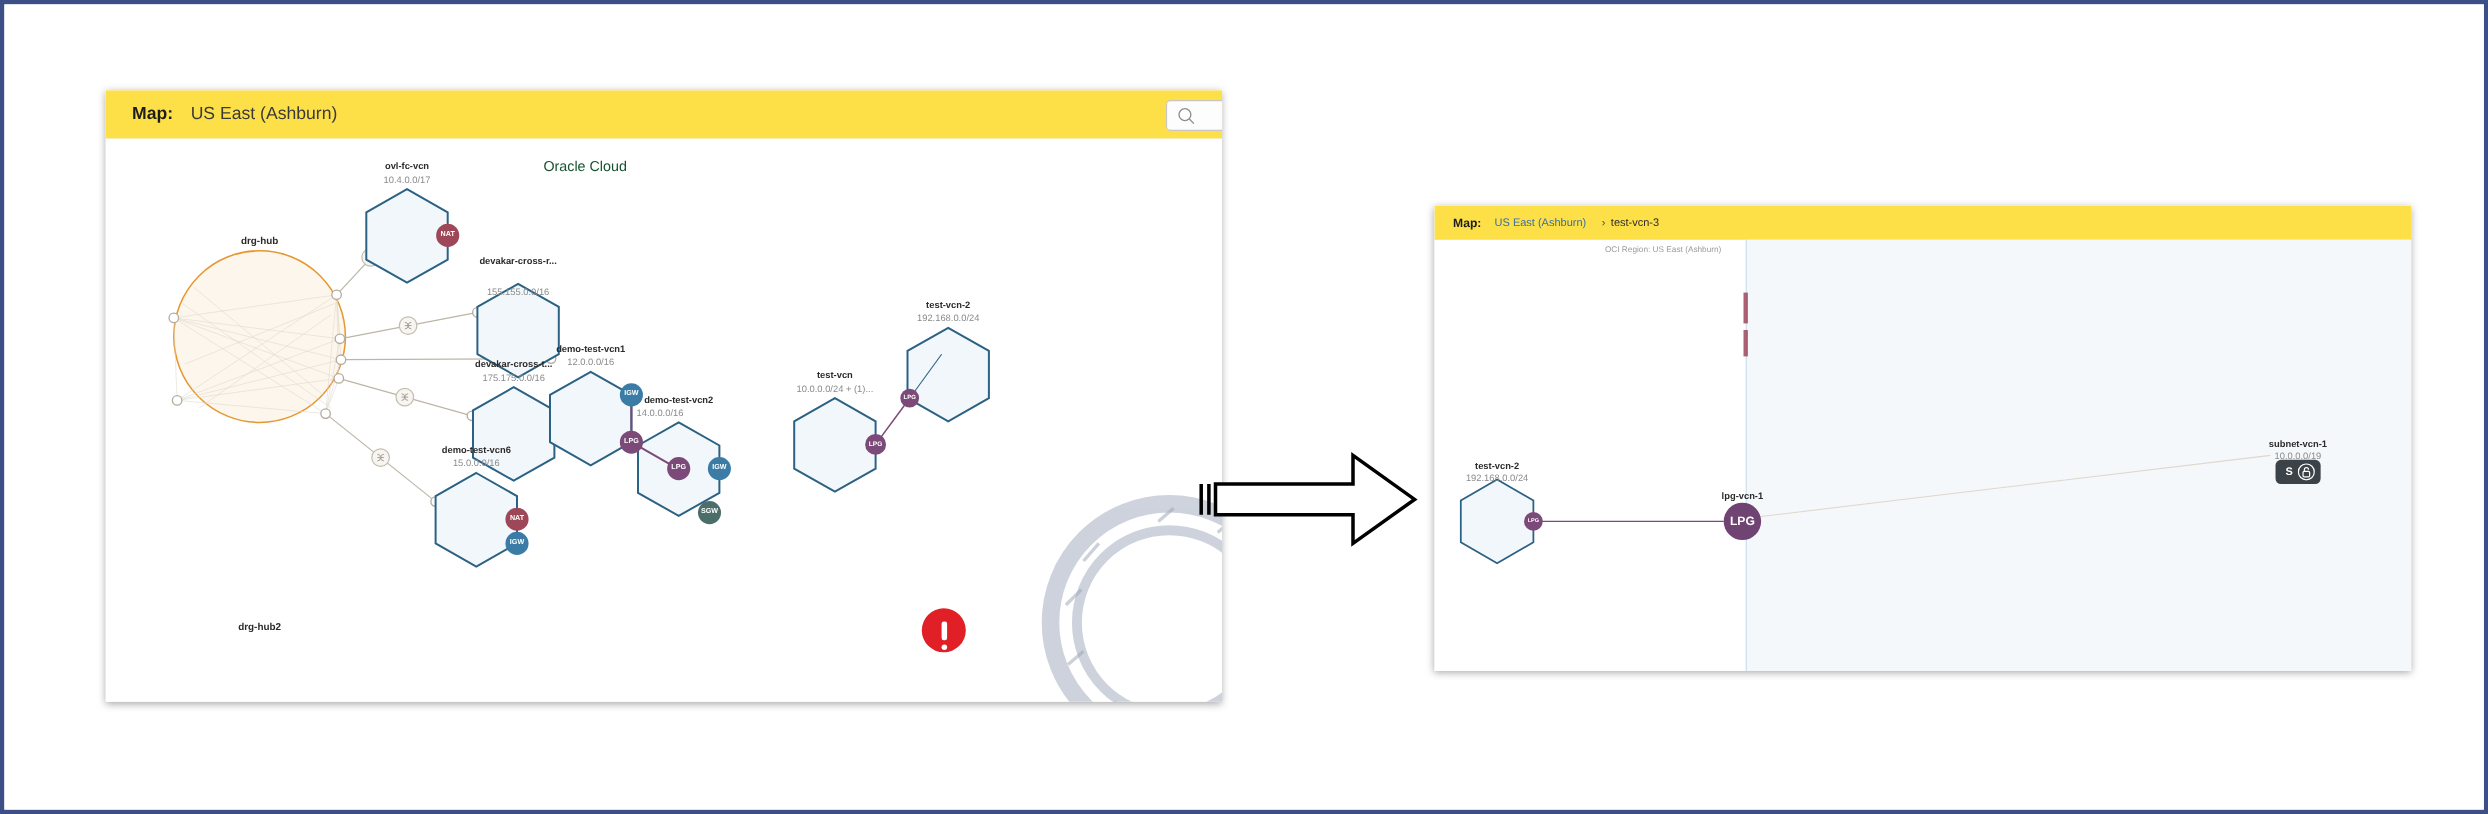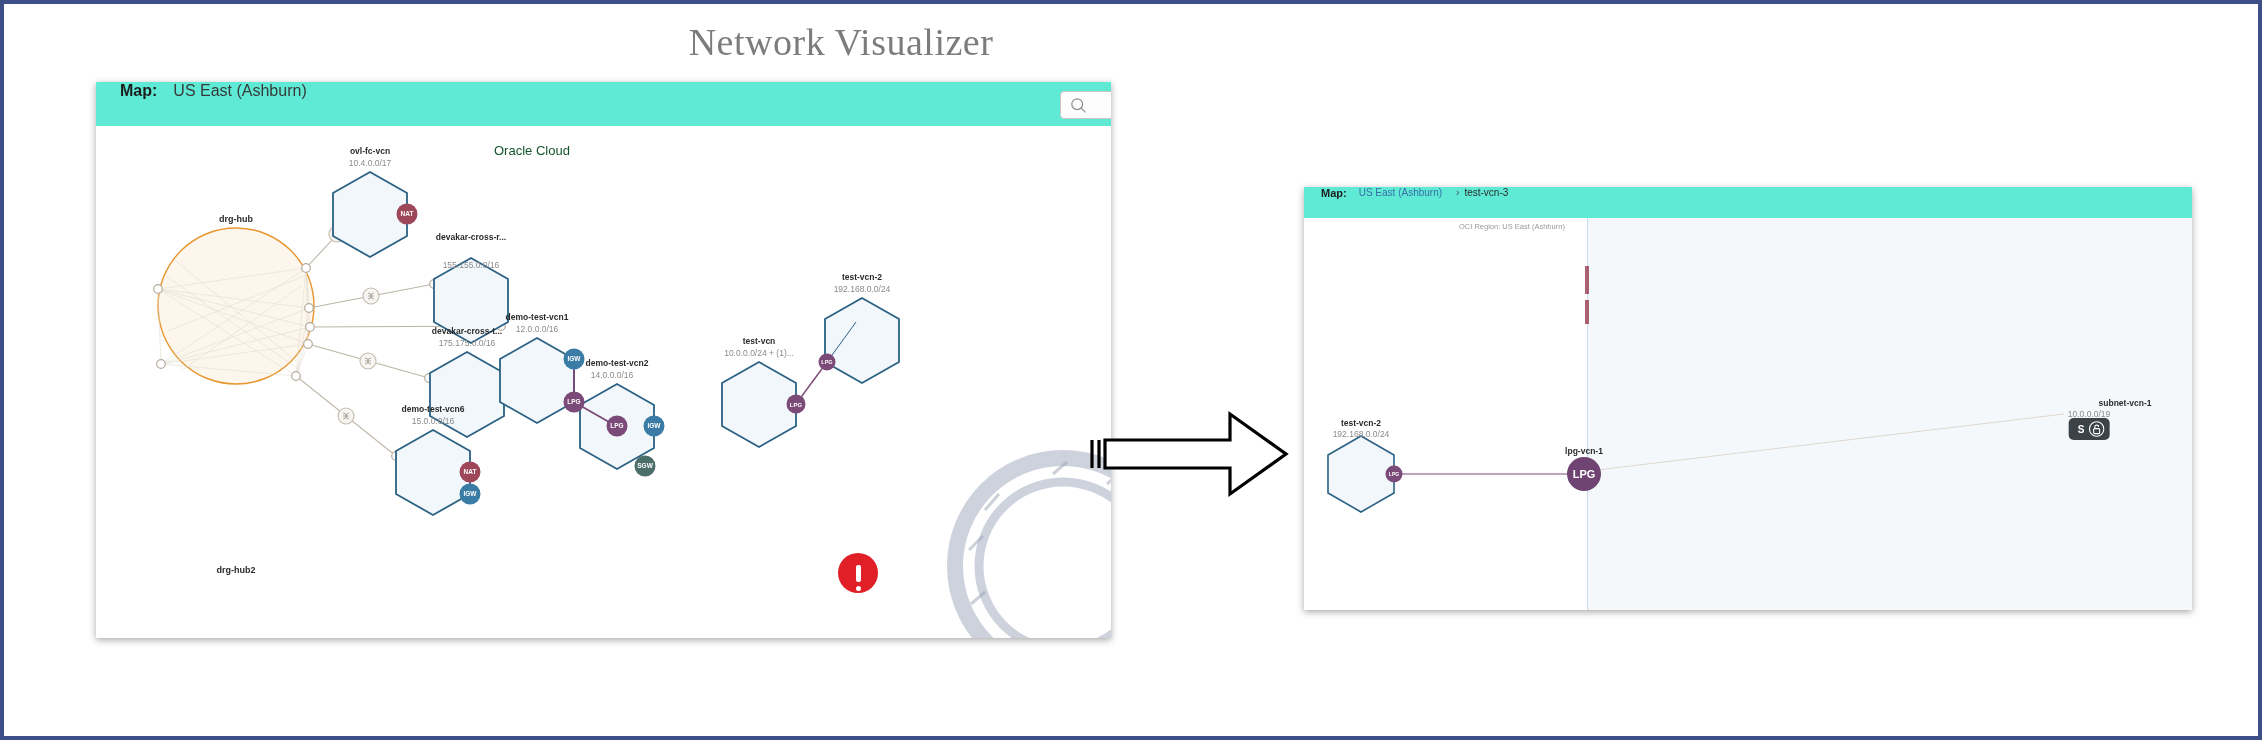--- a/index.html
+++ b/index.html
@@ -32,23 +32,23 @@
   .panel{
     position:absolute;
     background:#ffffff;
     box-shadow:0 2px 7px rgba(0,0,0,.35);
     overflow:hidden;
   }
   #panel-left{left:92px;top:78px;width:1015px;height:556px;}
   #panel-right{left:1300px;top:183px;width:888px;height:423px;}
   .panel-head{
     position:absolute;left:0;top:0;right:0;
-    background:#5eead4;
+    background:#fde047;
     border-bottom:1px solid #e2e0dd;
-    display:flex;align-items:flex-start;
+    display:flex;align-items:center;
   }
   #panel-left .panel-head{height:44px;padding-left:24px;}
   #panel-right .panel-head{height:31px;padding-left:17px;}
   .map-label{font-weight:bold;color:#1d1d1d;}
   #panel-left .map-label{font-size:16px;}
   #panel-right .map-label{font-size:11px;}
   .map-value{color:#3a3a3a;}
   #panel-left .map-value{font-size:16px;margin-left:16px;}
   #panel-right .map-value-link{font-size:10px;margin-left:12px;color:#3a6ea8;}
   #panel-right .crumb-sep{font-size:10px;margin-left:14px;color:#4a4a4a;}
@@ -127,23 +127,20 @@
     transform:translate(-50%,-50%);
   }
   .subnet-pill .s-letter{color:#fff;font-size:10px;font-weight:bold;}
 </style>
 </head>
 <body>
 
 <div id="page">
  <div id="page-inner">
 
-  <div id="title">
-    <span class="t">Network Visualizer</span>
-  </div>
 
   <div class="panel" id="panel-left">
     <div class="panel-head">
       <span class="map-label">Map:</span>
       <span class="map-value">US East (Ashburn)</span>
       <div class="search-box">
         <svg width="17" height="17" viewBox="0 0 17 17">
           <circle cx="7.2" cy="7.2" r="5.4" fill="none" stroke="#8d8d8d" stroke-width="1.2"></circle>
           <line x1="11.2" y1="11.2" x2="15.4" y2="15.4" stroke="#8d8d8d" stroke-width="1.2"></line>
         </svg>
@@ -256,21 +253,21 @@
       <span class="nd-name" style="left:375px;top:106px;">devakar-cross-r...</span>
       <span class="nd-cidr" style="left:375px;top:134px;">155.155.0.0/16</span>
 
       <span class="nd-name" style="left:371px;top:200px;">devakar-cross-t...</span>
       <span class="nd-cidr" style="left:371px;top:212px;">175.175.0.0/16</span>
 
       <span class="nd-name" style="left:441px;top:186px;">demo-test-vcn1</span>
       <span class="nd-cidr" style="left:441px;top:198px;">12.0.0.0/16</span>
 
       <span class="nd-name" style="left:521px;top:232px;">demo-test-vcn2</span>
-      <span class="nd-cidr" style="left:516px;top:244px;">14.0.0.0/16</span>
+      <span class="nd-cidr" style="left:504px;top:244px;">14.0.0.0/16</span>
 
       <span class="nd-name" style="left:337px;top:278px;">demo-test-vcn6</span>
       <span class="nd-cidr" style="left:337px;top:290px;">15.0.0.0/16</span>
 
       <span class="nd-name" style="left:663px;top:210px;">test-vcn</span>
       <span class="nd-cidr" style="left:663px;top:222px;">10.0.0.0/24 + (1)...</span>
 
       <span class="nd-name" style="left:766px;top:146px;">test-vcn-2</span>
       <span class="nd-cidr" style="left:766px;top:158px;">192.168.0.0/24</span>
 
@@ -355,21 +352,21 @@
         <line x1="293" y1="252" x2="760" y2="196" stroke="#ded8cd" stroke-width="1"></line>
       </svg>
 
       <span class="nd-name" style="left:57px;top:200px;">test-vcn-2</span>
       <span class="nd-cidr" style="left:57px;top:211px;">192.168.0.0/24</span>
       <div class="badge b-lpg" style="left:90px;top:256px;width:17px;height:17px;font-size:5px;">LPG</div>
 
       <span class="nd-name" style="left:280px;top:228px;">lpg-vcn-1</span>
       <div class="badge b-lpg-big" style="left:280px;top:256px;width:34px;height:34px;font-size:11px;">LPG</div>
 
-      <span class="nd-name" style="left:821px;top:180px;">subnet-vcn-1</span>
+      <span class="nd-name" style="left:785px;top:180px;">subnet-vcn-1</span>
       <span class="nd-cidr" style="left:785px;top:191px;">10.0.0.0/19</span>
       <div class="subnet-pill" style="left:785px;top:211px;">
         <span class="s-letter">S</span>
         <svg width="16" height="16" viewBox="0 0 16 16">
           <circle cx="8" cy="8" r="7.2" fill="none" stroke="#ffffff" stroke-width="1.1"></circle>
           <rect x="5" y="7.6" width="6" height="5" rx="1" fill="none" stroke="#ffffff" stroke-width="1.1"></rect>
           <path d="M6.2 7.6 V6 a1.9 1.9 0 0 1 3.8 0" fill="none" stroke="#ffffff" stroke-width="1.1"></path>
         </svg>
       </div>
     </div>

